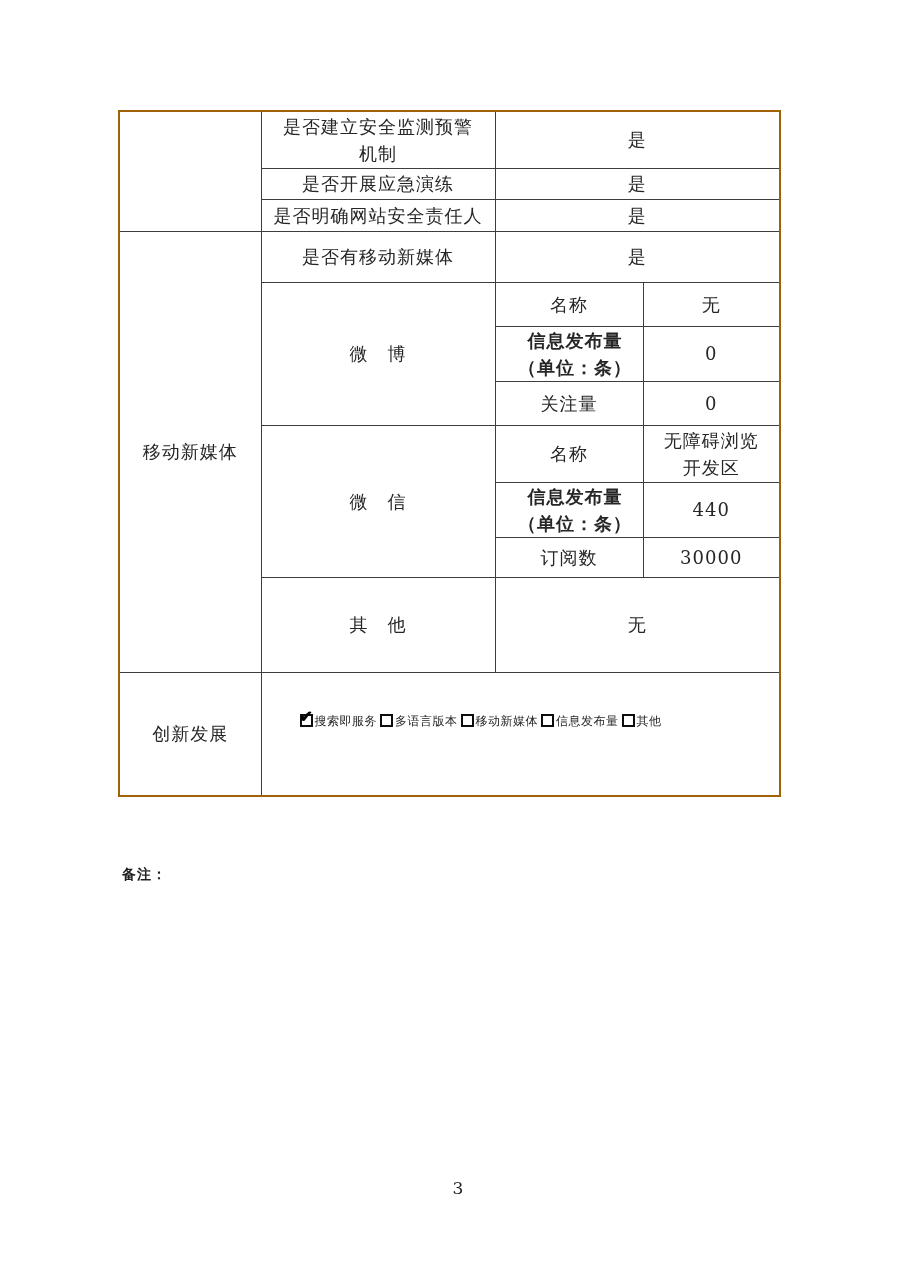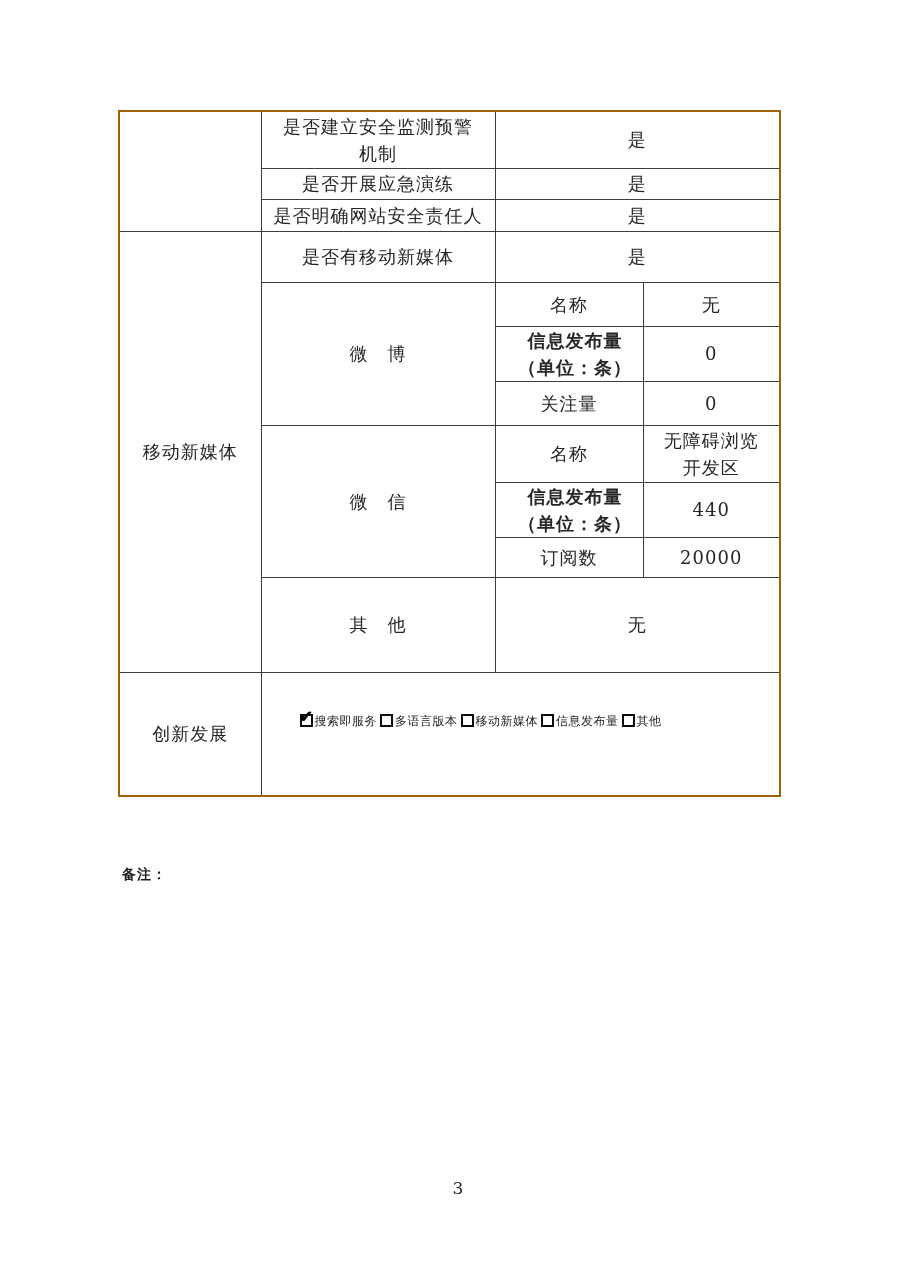--- a/index.html
+++ b/index.html
@@ -138,21 +138,21 @@
       <td class="ml">无障碍浏览
 开发区</td>
     </tr>
     <tr style="height:52px">
       <td class="ml leftcell">信息发布量
 （单位：条）</td>
       <td>440</td>
     </tr>
     <tr style="height:40px">
       <td>订阅数</td>
-      <td>20000</td>
+      <td>30000</td>
     </tr>
     <tr style="height:95px">
       <td class="secb">其　他</td>
       <td colspan="2" class="secb">无</td>
     </tr>
 
     <tr style="height:124px">
       <td>创新发展</td>
       <td colspan="3" class="optcell">
         <div class="optline">

